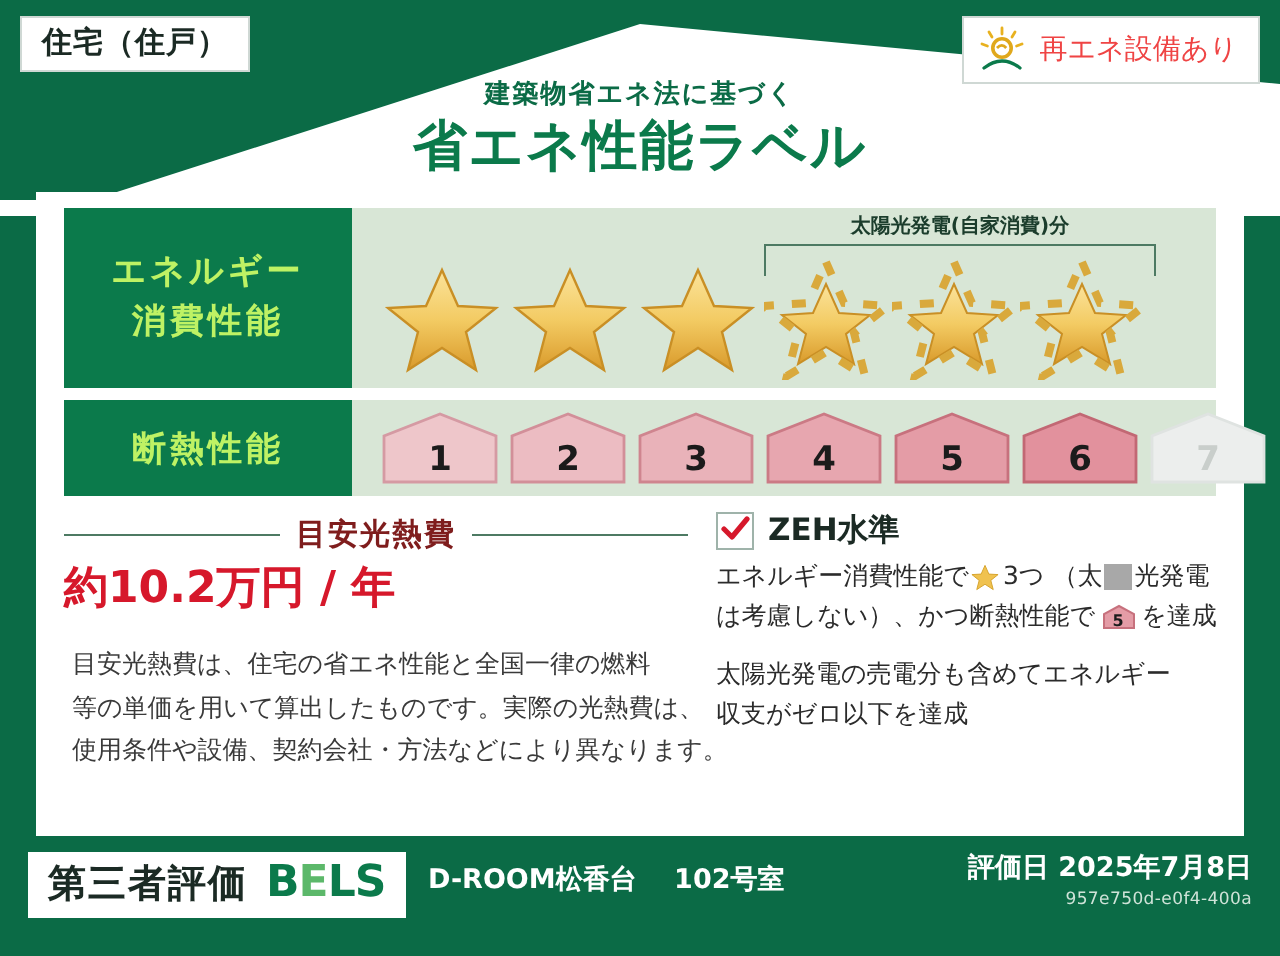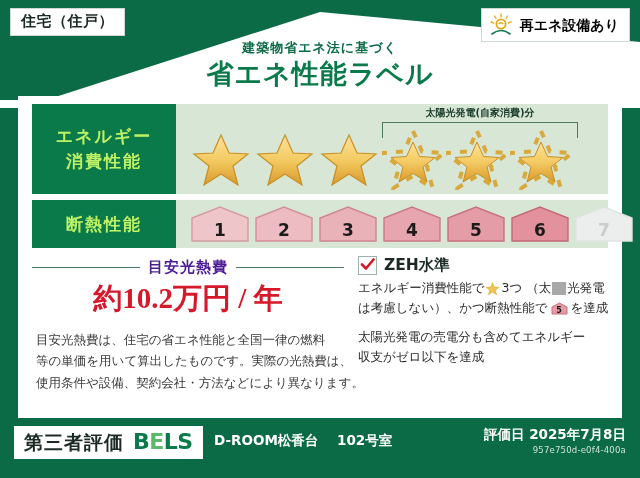--- a/index.html
+++ b/index.html
@@ -25,21 +25,21 @@
     z-index:6;
   }
   .badge-renewable{
     position:absolute;right:10px;top:8px;
     background:#ffffff;border:1px solid #cfd8d4;
     padding:4px 10px 4px 6px;
     display:flex;align-items:center;gap:6px;
     z-index:6;
   }
   .badge-renewable .rtext{
-    font-size:14px;font-weight:bold;color:#000000;line-height:1;
+    font-size:14px;font-weight:normal;color:#ef4444;line-height:1;
   }
   .sun-icon{width:26px;height:24px;display:block;}
 
   
   .roof{
     position:absolute;left:0;top:0;width:640px;height:108px;
     z-index:1;
   }
 
   .title-block{
@@ -129,26 +129,26 @@
   .lower-left{width:312px;position:relative;box-sizing:border-box;}
   .lower-divider{width:1px;background:#d5dcd8;margin:2px 0 2px 0;}
   .lower-right{flex:1;position:relative;padding-left:14px;box-sizing:border-box;}
 
   .cost-head{
     display:flex;align-items:center;justify-content:center;gap:8px;
     margin-top:2px;
   }
   .cost-head .rule{height:1.5px;background:#4d7a63;flex:1;}
   .cost-head .ctxt{
-    font-size:15px;font-weight:bold;color:#4c1d95;letter-spacing:1px;
+    font-size:15px;font-weight:bold;color:#7f1d1d;letter-spacing:1px;
     white-space:nowrap;
   }
   .cost-value{
-    text-align:center;font-size:29px;font-weight:bold;color:#d6182b;
-    margin-top:6px;line-height:1.1;letter-spacing:0;font-family:Liberation Serif, serif;
+    font-size:22px;font-weight:bold;color:#d6182b;
+    margin-top:6px;line-height:1.1;letter-spacing:0;
   }
   .cost-note{
     margin-top:14px;font-size:12.5px;color:#3a3a3a;line-height:1.72;
     letter-spacing:0;text-align:justify;padding:0 4px;
   }
   .cost-note div{white-space:nowrap;}
 
   
   .zeh-item{margin-bottom:8px;}
   .zeh-head{display:flex;align-items:center;gap:7px;}

